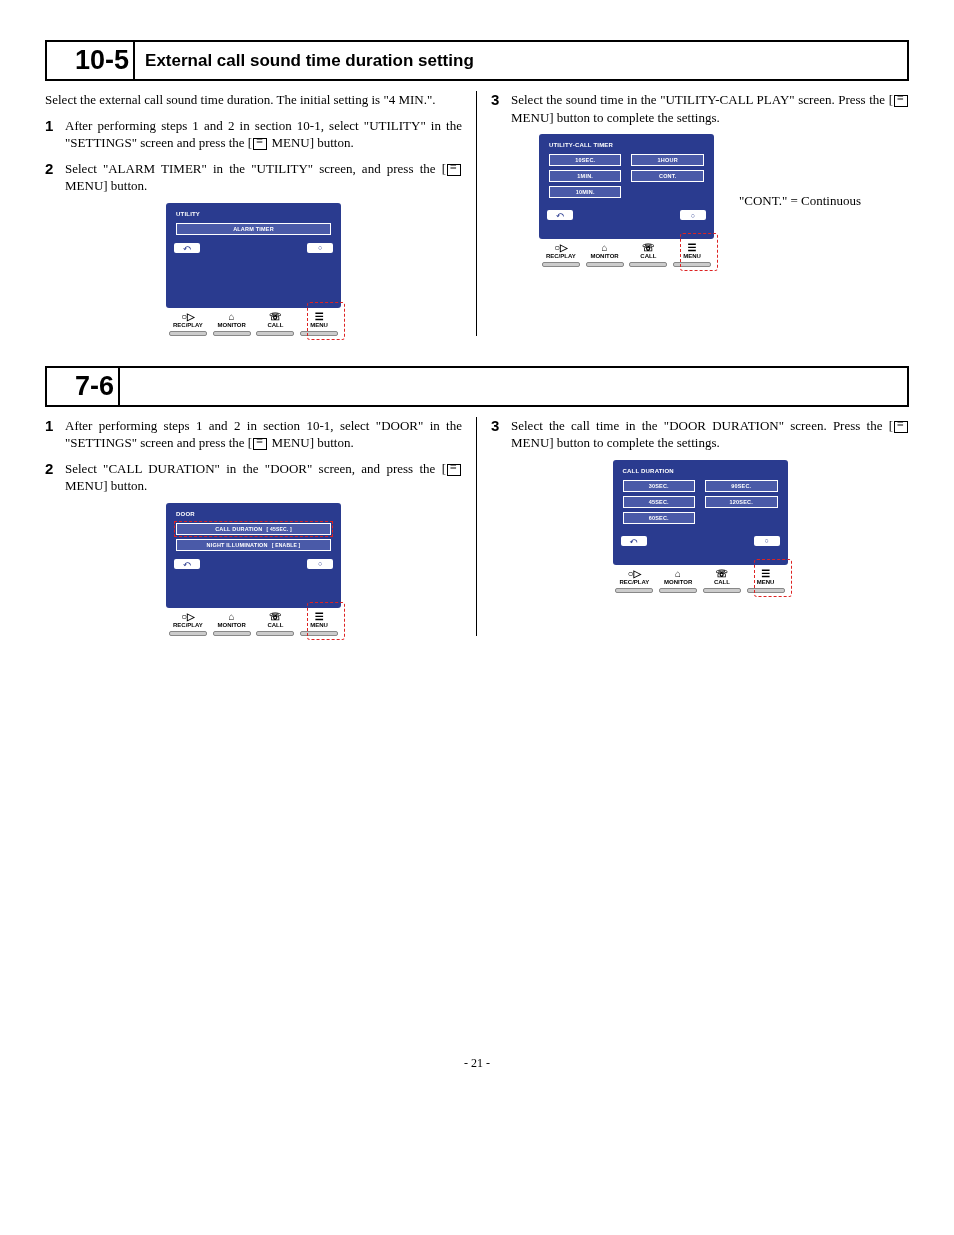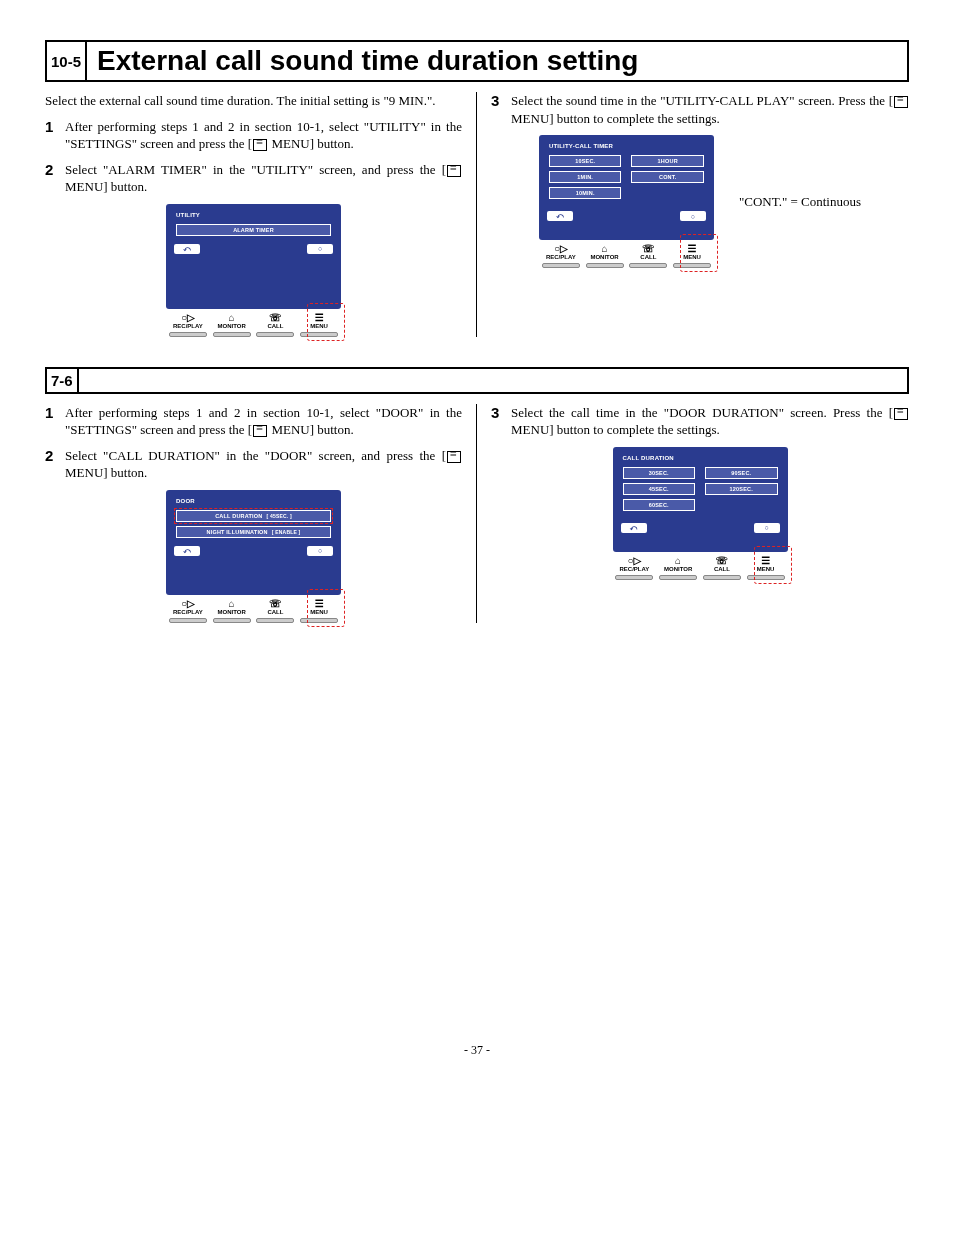--- a/index.html
+++ b/index.html
@@ -14,30 +14,31 @@
   }
   .section-header {
     border: 2px solid #000;
     display: flex;
     align-items: stretch;
     margin-bottom: 10px;
   }
   .section-number {
     font-family: Arial, Helvetica, sans-serif;
     font-weight: 700;
-    font-size: 15px;
+    font-size: 27px;
     padding: 3px 4px;
     border-right: 2px solid #000;
     display: flex;
     align-items: center;
+    margin-left: 24px;
   }
   .section-title {
     font-family: Arial, Helvetica, sans-serif;
     font-weight: 700;
-    font-size: 28px;
+    font-size: 17px;
     padding: 3px 10px;
     display: flex;
     align-items: center;
   }
   .columns {
     display: flex;
     gap: 0;
     margin-bottom: 30px;
   }
   .col {
@@ -164,21 +165,21 @@
 </head>
 <body>
 
 <div class="section-header">
   <div class="section-number">10-5</div>
   <div class="section-title">External call sound time duration setting</div>
 </div>
 
 <div class="columns">
   <div class="col col-left">
-    <p class="intro">Select the external call sound time duration. The initial setting is "9 MIN.".</p>
+    <p class="intro">Select the external call sound time duration. The initial setting is "4 MIN.".</p>
     <ol class="steps">
       <li>
         <span class="step-num">1</span>
         <span class="step-text">
           <span>After performing steps 1 and 2 in section 10-1, select "UTILITY" in the "SETTINGS" screen and press the [</span><span class="inline-icon"></span> <span>MENU] button.</span>
         </span>
       </li>
       <li>
         <span class="step-num">2</span>
         <span class="step-text">
@@ -363,13 +364,13 @@
           <div class="hw-btn"></div>
           <div class="hw-btn"></div>
           <div class="hw-btn"></div>
         </div>
         <div class="menu-highlight"></div>
       </div>
     </div>
   </div>
 </div>
 
-<div class="page-num">- 37 -</div>
+<div class="page-num">- 21 -</div>
 
 </body></html>

